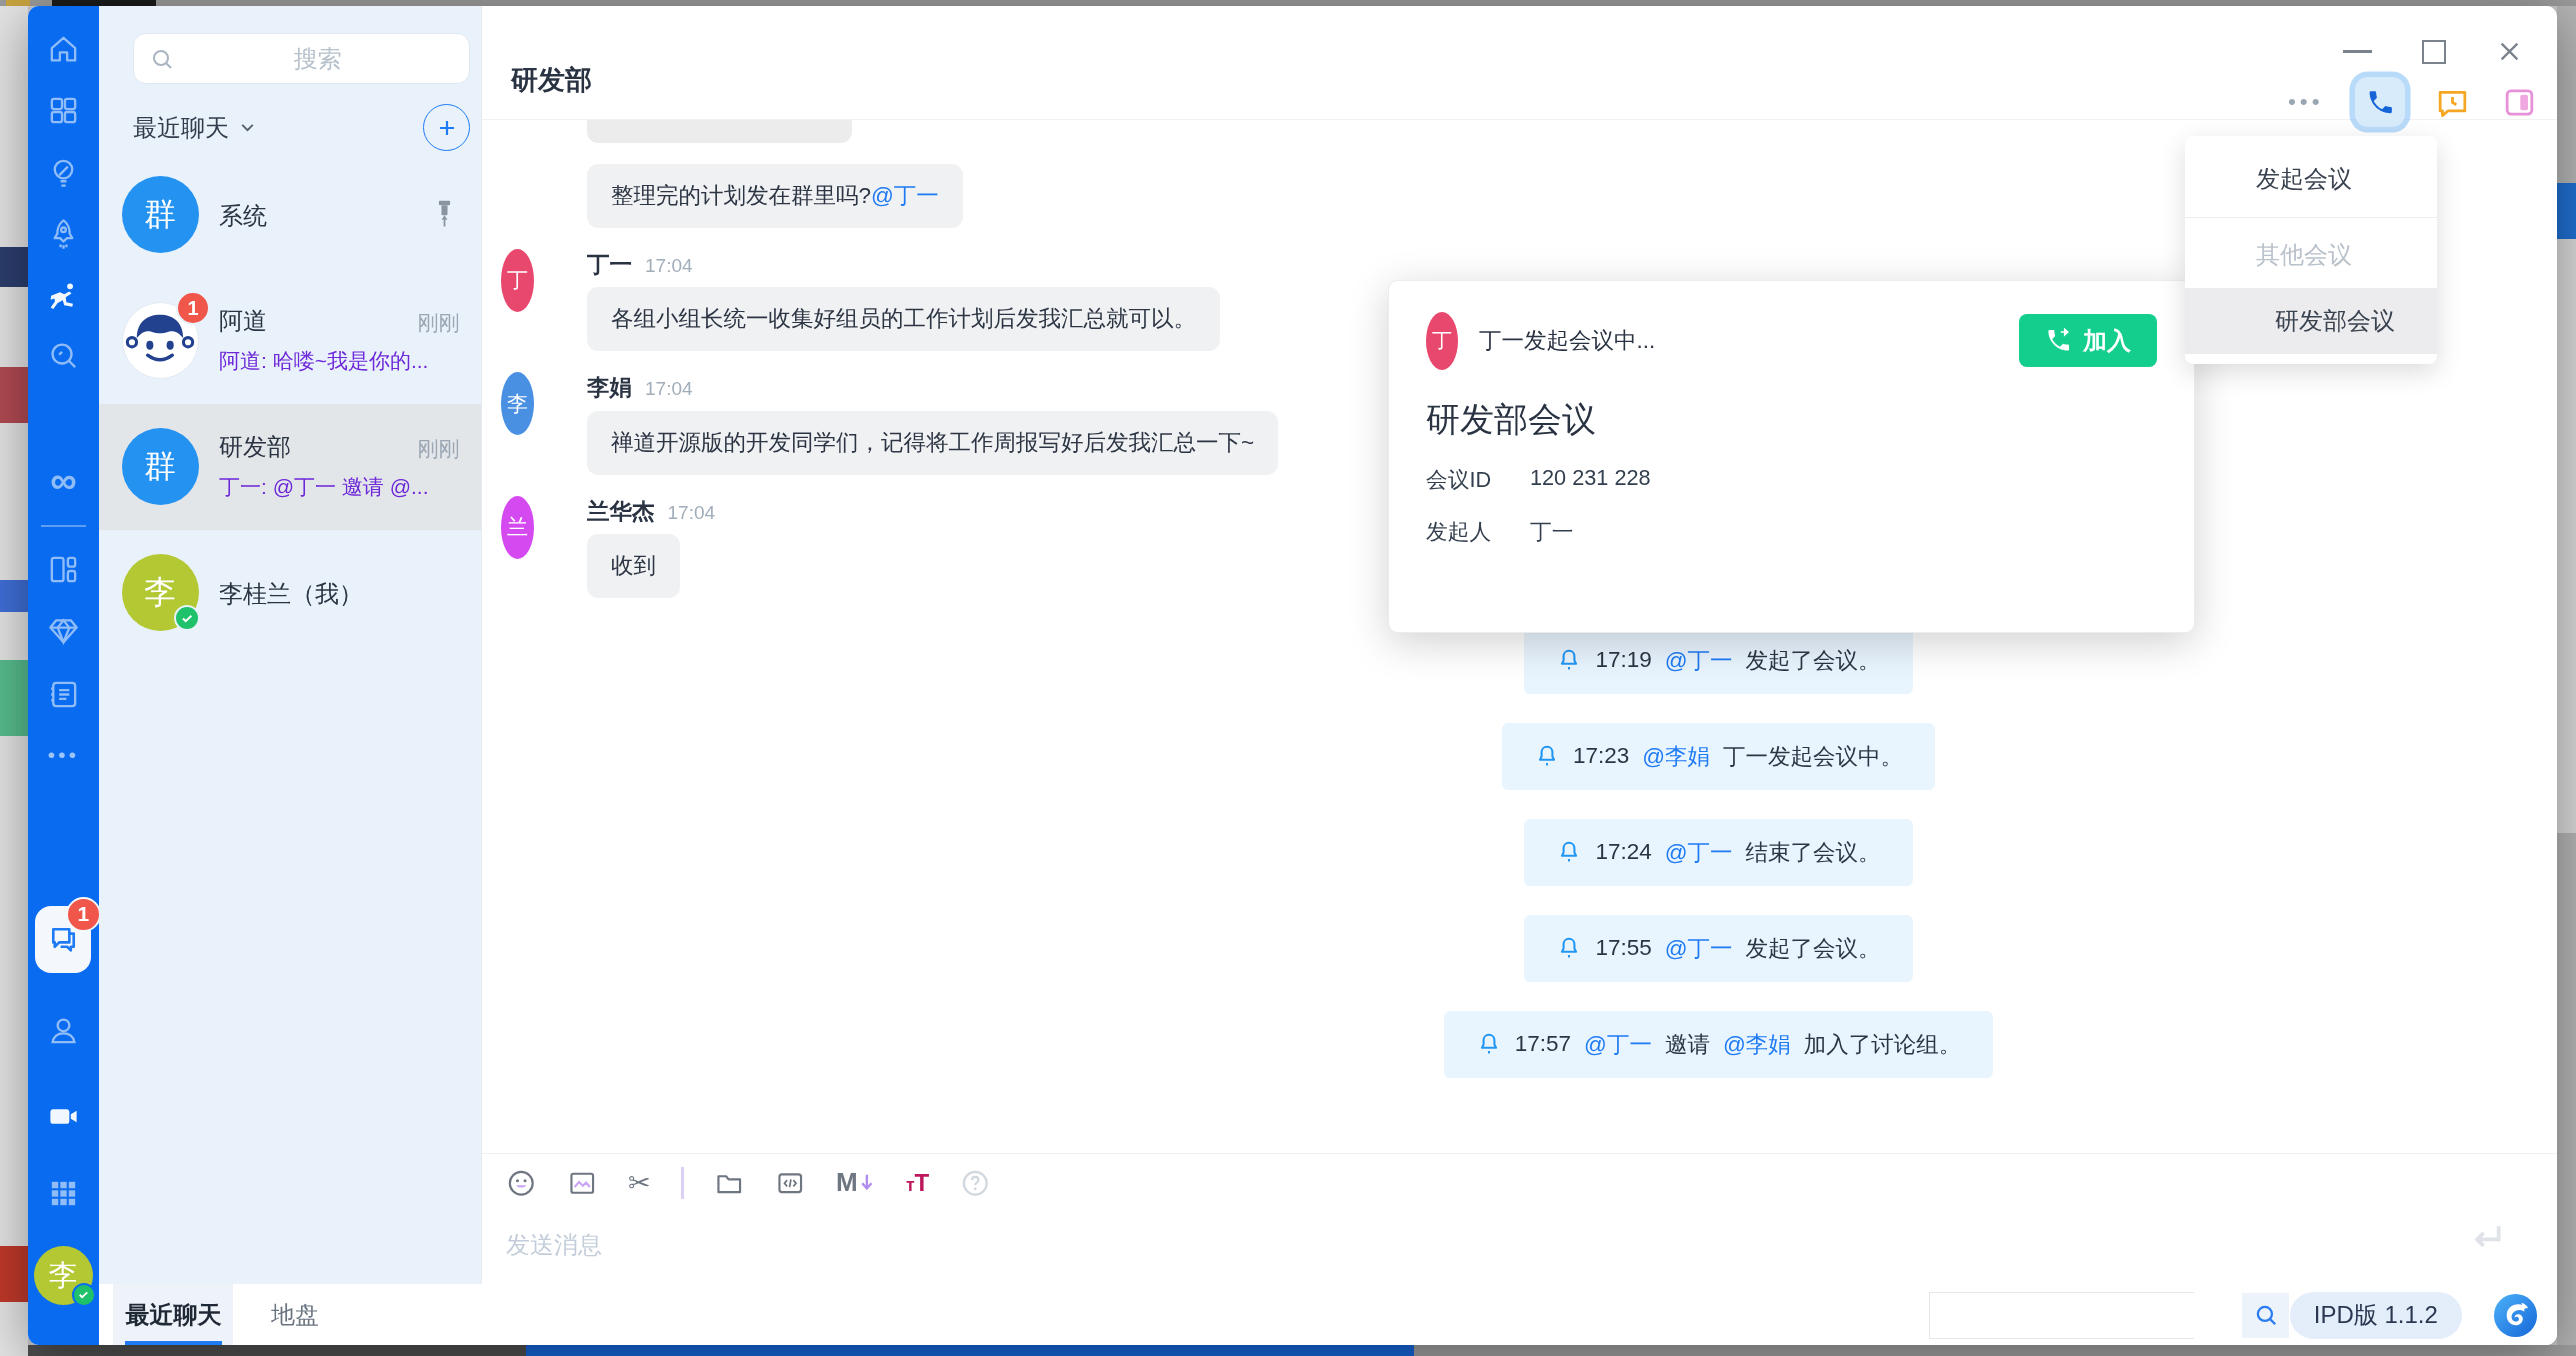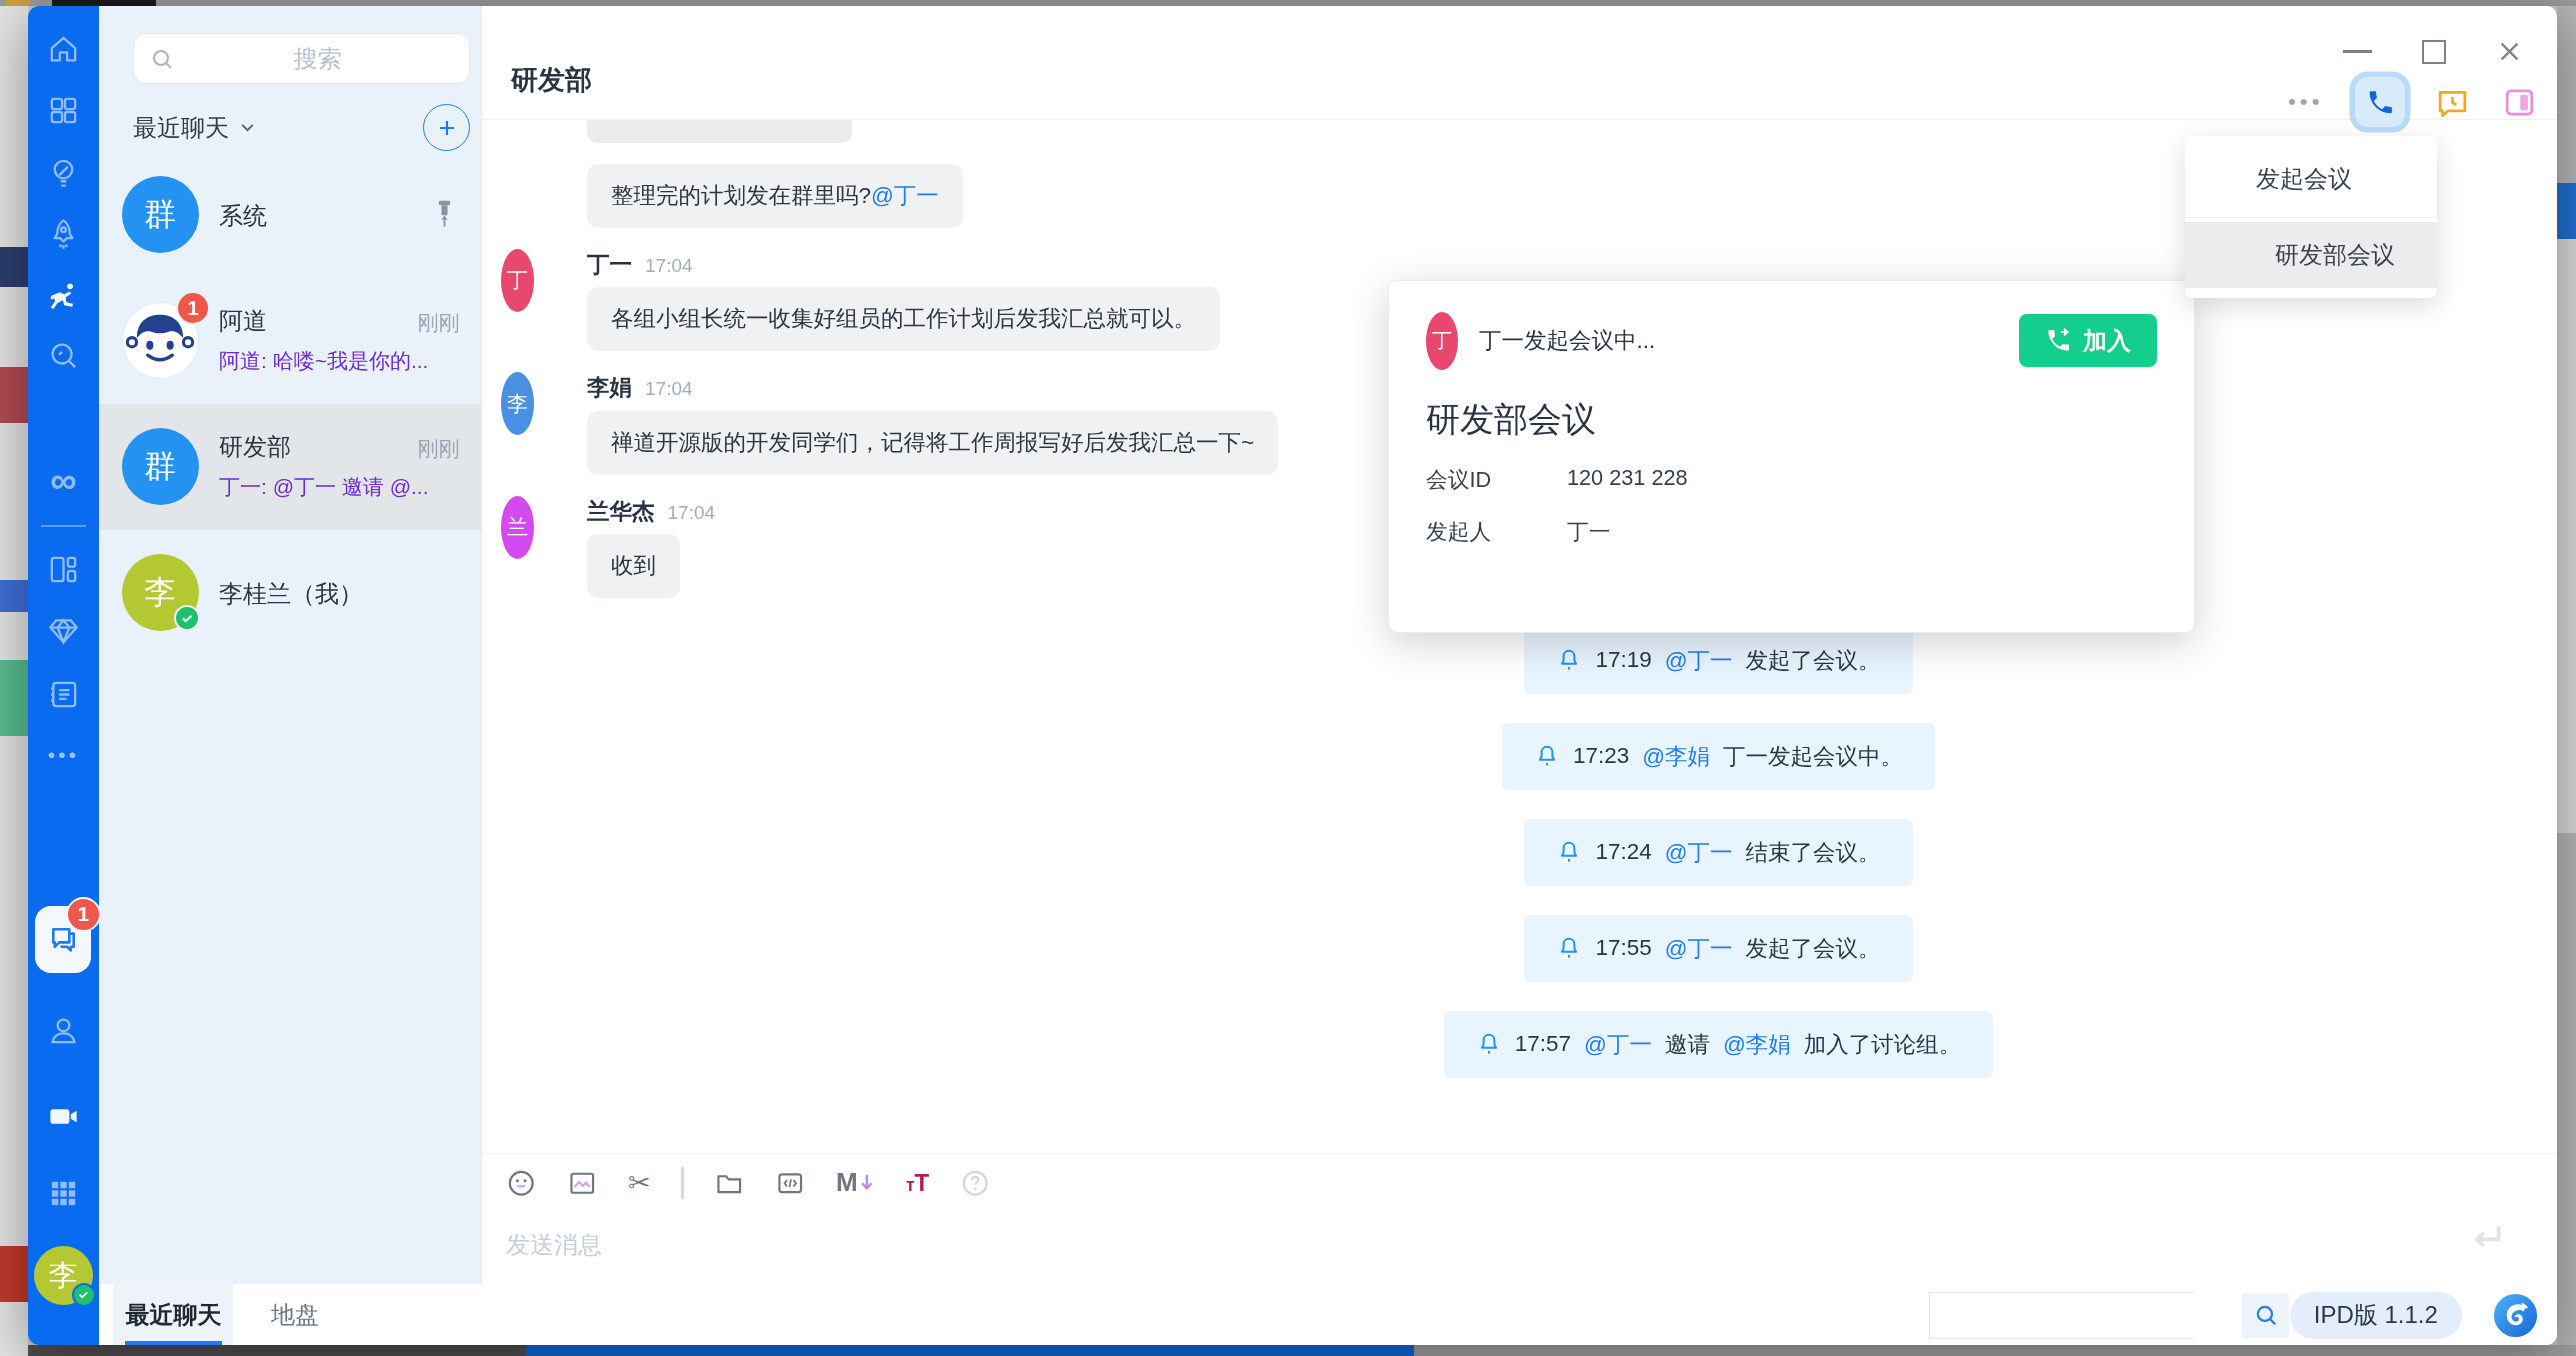--- a/index.html
+++ b/index.html
@@ -120,21 +120,21 @@
   
   .meeting-card { position:absolute; left:1360px; top:274px; width:807px; height:353px; background:#fff;
     border:0.8px solid #ececec; border-radius:9.6px; box-shadow:0 9.6px 40px rgba(0,0,0,.18); padding:30.5px 37px; z-index:5; }
   .mc-top { display:flex; align-items:center; }
   .mc-avatar { width:32px; height:58px; border-radius:50%; color:#fff; font-size:20px;
     display:flex; align-items:center; justify-content:center; }
   .mc-status { font-size:22.5px; color:#2a3342; margin-left:21px; }
   .mc-join { margin-left:auto; height:53px; border-radius:8px; padding:0 26px; display:flex;
     align-items:center; gap:11.2px; color:#fff; font-size:24px; font-weight:bold; border:none; }
   .mc-title { margin-top:27px; font-size:34px; color:#2a3342; font-weight:500; }
-  .mc-row { margin-top:22.5px; display:flex; font-size:21.7px; color:#333f4e;gap:37px; }
+  .mc-row { margin-top:22.5px; display:flex; font-size:21.7px; color:#333f4e; }
   .mc-label { flex:none; width:104px; }
 
   
   .dropdown { position:absolute; left:2157px; top:130px; width:252px; background:#fff; border-radius:8px;
     box-shadow:0 8px 27px rgba(0,0,0,.14); padding:9.6px 0; z-index:6; }
   .dd-item { height:66px; display:flex; align-items:center; padding-left:71px; font-size:24px; color:#39424f; }
   .dd-divider { height:0.8px; background:#ededee; margin:4.8px 0; }
   .dd-muted { color:#b9c1cb; }
   .dd-selected { background:#ececee; padding-left:90px; }
 
@@ -511,20 +511,21 @@
       </div>
     <div class="mc-row">
         <span class="mc-label">发起人</span>
         <span>丁一</span>
       </div>
   </div>
 
   <div class="dropdown">
     <div class="dd-item">发起会议</div>
     <div class="dd-divider"></div>
+    <div class="dd-item dd-muted">其他会议</div>
     <div class="dd-item dd-selected">研发部会议</div>
   </div>
 
   <div class="statusbar">
     <div class="tab tab-recent">
       <span>最近聊天</span>
       <div class="tab-underline"></div>
     </div>
     <div class="tab tab-zone">
       <span>地盘</span>

